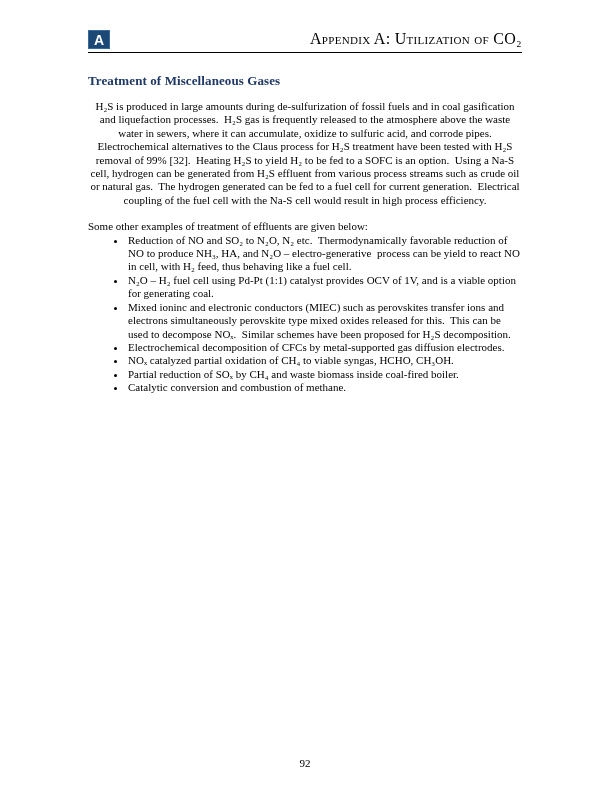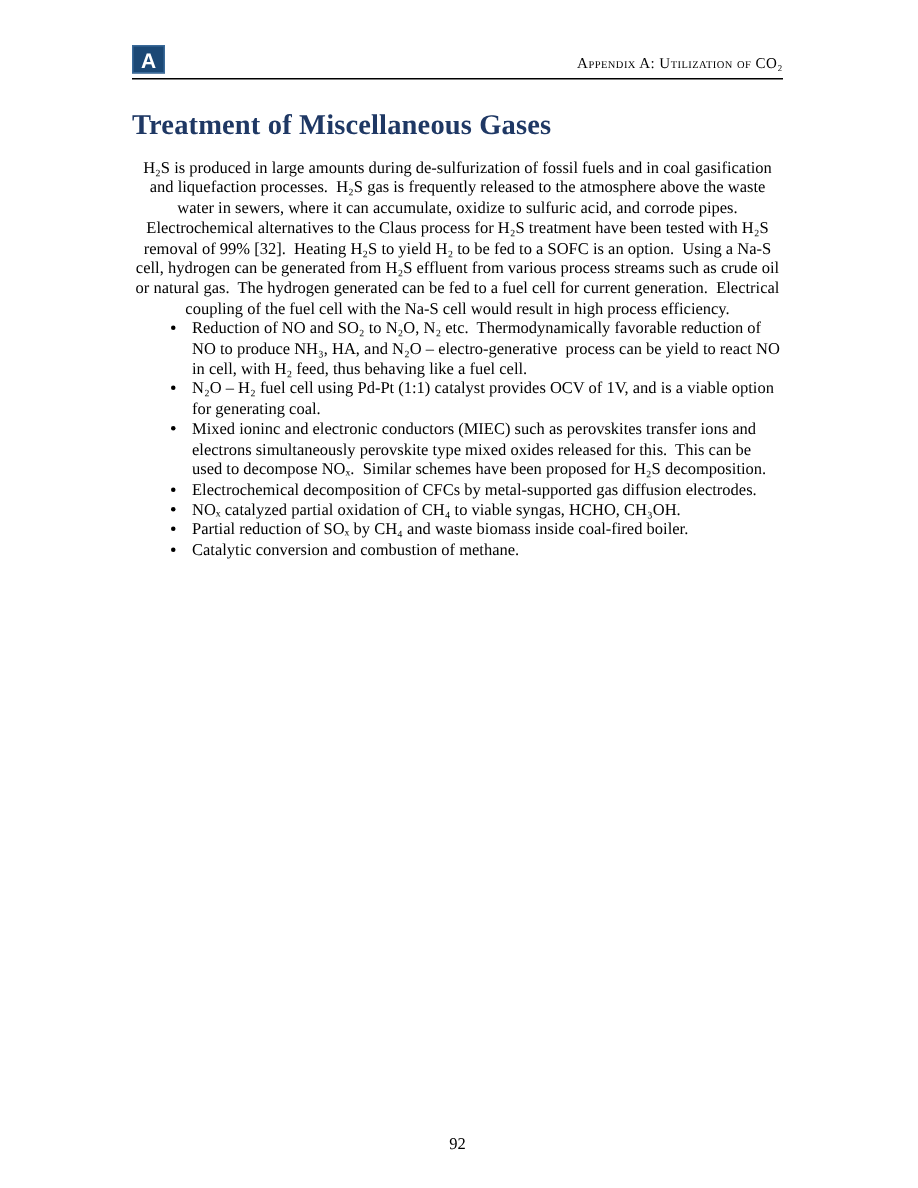--- a/index.html
+++ b/index.html
@@ -34,27 +34,27 @@
     font-family: "Liberation Sans", "DejaVu Sans", sans-serif;
     font-weight: bold;
     font-size: 14px;
     display: flex;
     align-items: center;
     justify-content: center;
     box-shadow: inset 0 0 0 1px #3a6a99;
   }
   .running-title {
     font-variant: small-caps;
-    font-size: 10px;
+    font-size: 16px;
     letter-spacing: 0.3px;
     padding-bottom: 1px;
   }
   .section-title {
     color: #1f3864;
-    font-size: 19px;
+    font-size: 13px;
     font-weight: bold;
     margin: 20px 0 0 0;
     letter-spacing: 0.1px;
   }
   .body-par {
     margin: 11px 0 0 0;
     line-height: 13.4px;
     white-space: pre-wrap;
     text-align: center;
   }
@@ -91,20 +91,21 @@
     <div class="logo">
       <span>A</span>
     </div>
     <div class="running-title">Appendix A:  Utilization of CO₂</div>
   </div>
 
   <h1 class="section-title">Treatment of Miscellaneous Gases</h1>
 
   <p class="body-par">H₂S is produced in large amounts during de-sulfurization of fossil fuels and in coal gasification and liquefaction processes.  H₂S gas is frequently released to the atmosphere above the waste water in sewers, where it can accumulate, oxidize to sulfuric acid, and corrode pipes.  Electrochemical alternatives to the Claus process for H₂S treatment have been tested with H₂S removal of 99% [32].  Heating H₂S to yield H₂ to be fed to a SOFC is an option.  Using a Na-S cell, hydrogen can be generated from H₂S effluent from various process streams such as crude oil or natural gas.  The hydrogen generated can be fed to a fuel cell for current generation.  Electrical coupling of the fuel cell with the Na-S cell would result in high process efficiency.</p>
 
+  <p class="intro-par">Some other examples of treatment of effluents are given below:</p>
 
   <ul class="bullets">
     <li>Reduction of NO and SO₂ to N₂O, N₂ etc.  Thermodynamically favorable reduction of NO to produce NH₃, HA, and N₂O – electro-generative  process can be yield to react NO in cell, with H₂ feed, thus behaving like a fuel cell.</li>
     <li>N₂O – H₂ fuel cell using Pd-Pt (1:1) catalyst provides OCV of 1V, and is a viable option for generating coal.</li>
     <li>Mixed ioninc and electronic conductors (MIEC) such as perovskites transfer ions and electrons simultaneously perovskite type mixed oxides released for this.  This can be used to decompose NOₓ.  Similar schemes have been proposed for H₂S decomposition.</li>
     <li>Electrochemical decomposition of CFCs by metal-supported gas diffusion electrodes.</li>
     <li>NOₓ catalyzed partial oxidation of CH₄ to viable syngas, HCHO, CH₃OH.</li>
     <li>Partial reduction of SOₓ by CH₄ and waste biomass inside coal-fired boiler.</li>
     <li>Catalytic conversion and combustion of methane.</li>
   </ul>

